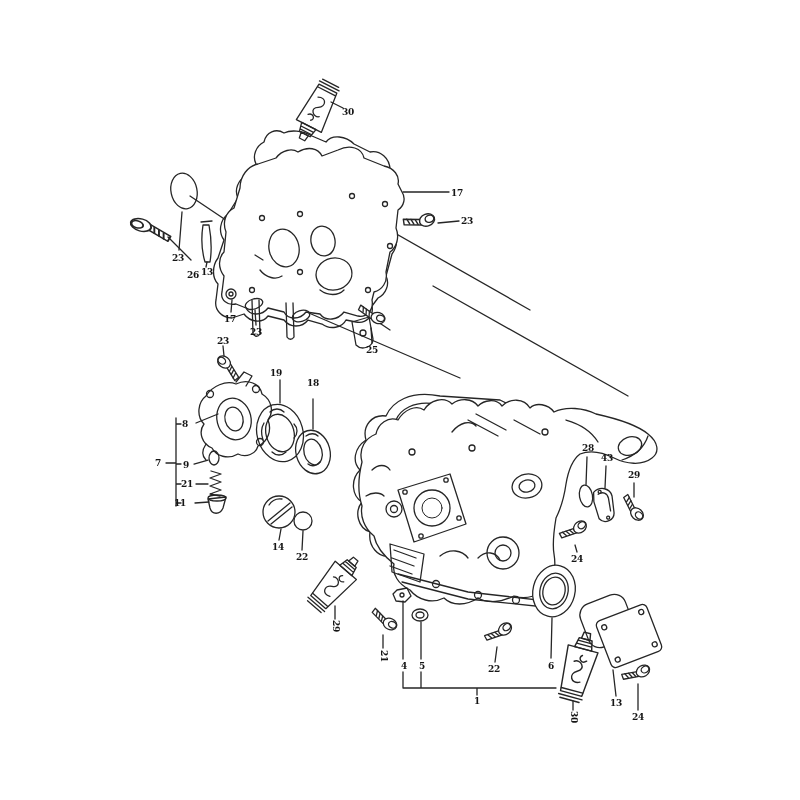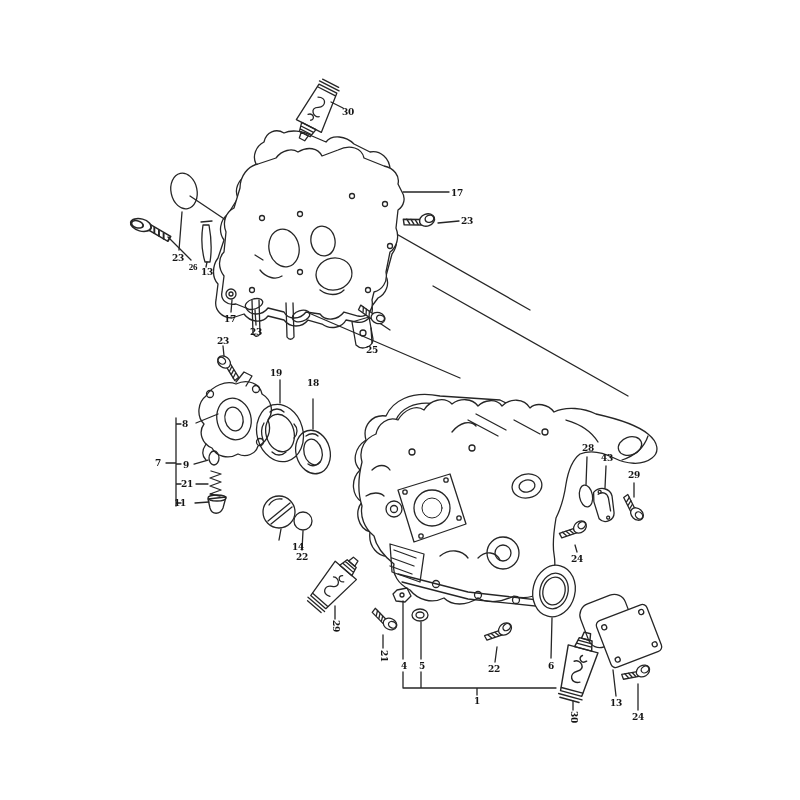--- a/index.html
+++ b/index.html
@@ -207,34 +207,34 @@
     <path d="M613,670 L616,696"></path>
     <path d="M638,684 L638,710"></path>
   </g>
 </svg>
 
 <div class="labels">
       <div class="part-label" style="left: 348px; top: 112px; color: rgb(21, 21, 21);">30</div>
       <div class="part-label" style="left: 457px; top: 193px; color: rgb(21, 21, 21);">17</div>
       <div class="part-label" style="left: 467px; top: 221px; color: rgb(21, 21, 21);">23</div>
       <div class="part-label" style="left: 178px; top: 258px; color: rgb(21, 21, 21);">23</div>
-      <div class="part-label" style="left: 193px; top: 267px; color: rgb(21, 21, 21); font-family: Liberation Serif, serif;">26</div>
+      <div class="part-label" style="left: 193px; top: 275px; color: rgb(21, 21, 21);">26</div>
       <div class="part-label" style="left: 207px; top: 272px; color: rgb(21, 21, 21);">13</div>
       <div class="part-label" style="left: 230px; top: 319px; color: rgb(21, 21, 21);">17</div>
       <div class="part-label" style="left: 256px; top: 332px; color: rgb(21, 21, 21);">23</div>
       <div class="part-label" style="left: 223px; top: 341px; color: rgb(21, 21, 21);">23</div>
       <div class="part-label" style="left: 372px; top: 350px; color: rgb(21, 21, 21);">25</div>
       <div class="part-label" style="left: 268px; top: 373px; color: rgb(21, 21, 21); margin-left: 8px;">19</div>
       <div class="part-label" style="left: 313px; top: 383px; color: rgb(21, 21, 21);">18</div>
       <div class="part-label" style="left: 185px; top: 424px; color: rgb(21, 21, 21);">8</div>
       <div class="part-label" style="left: 158px; top: 463px; color: rgb(21, 21, 21);">7</div>
       <div class="part-label" style="left: 186px; top: 465px; color: rgb(21, 21, 21);">9</div>
       <div class="part-label" style="left: 187px; top: 484px; color: rgb(21, 21, 21);">21</div>
       <div class="part-label" style="left: 180px; top: 503px; color: rgb(21, 21, 21);">11</div>
-      <div class="part-label" style="left: 278px; top: 547px; color: rgb(21, 21, 21); margin-left: 20px;">14</div>
+      <div class="part-label" style="left: 278px; top: 547px; color: rgb(21, 21, 21);">14</div>
       <div class="part-label" style="left: 302px; top: 557px; color: rgb(21, 21, 21);">22</div>
       <div class="part-label rot" style="left: 335px; top: 626px; color: rgb(21, 21, 21);">29</div>
       <div class="part-label rot" style="left: 383px; top: 656px; color: rgb(21, 21, 21);">21</div>
       <div class="part-label" style="left: 404px; top: 666px; color: rgb(21, 21, 21);">4</div>
       <div class="part-label" style="left: 422px; top: 666px; color: rgb(21, 21, 21);">5</div>
       <div class="part-label" style="left: 477px; top: 701px; color: rgb(21, 21, 21);">1</div>
       <div class="part-label" style="left: 494px; top: 669px; color: rgb(21, 21, 21);">22</div>
       <div class="part-label" style="left: 551px; top: 666px; color: rgb(21, 21, 21);">6</div>
       <div class="part-label" style="left: 588px; top: 448px; color: rgb(21, 21, 21);">28</div>
       <div class="part-label" style="left: 607px; top: 458px; color: rgb(21, 21, 21);">43</div>

